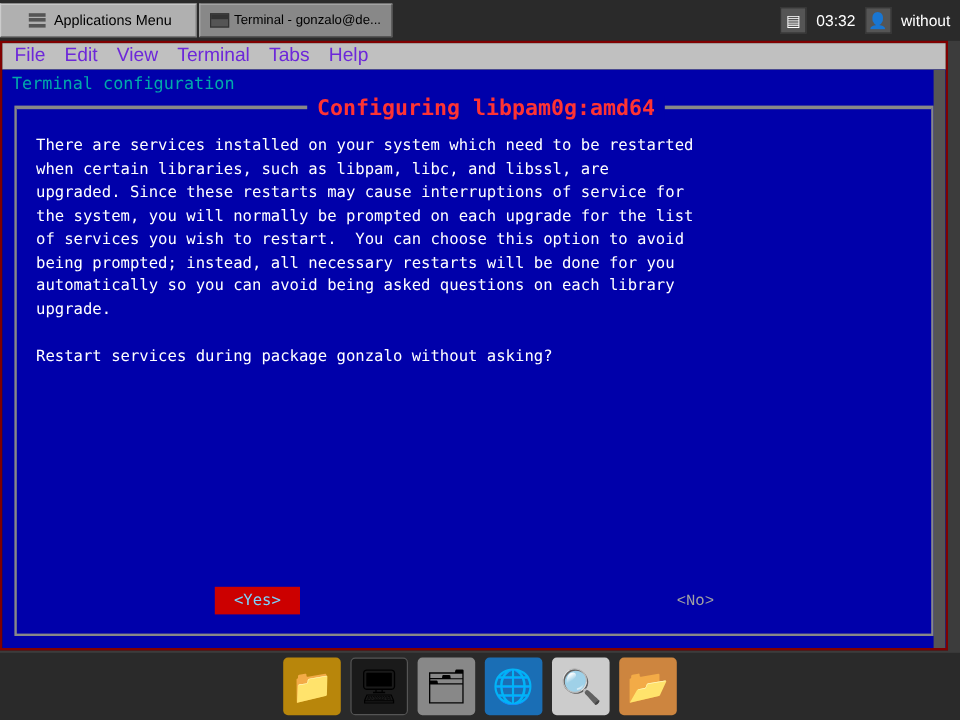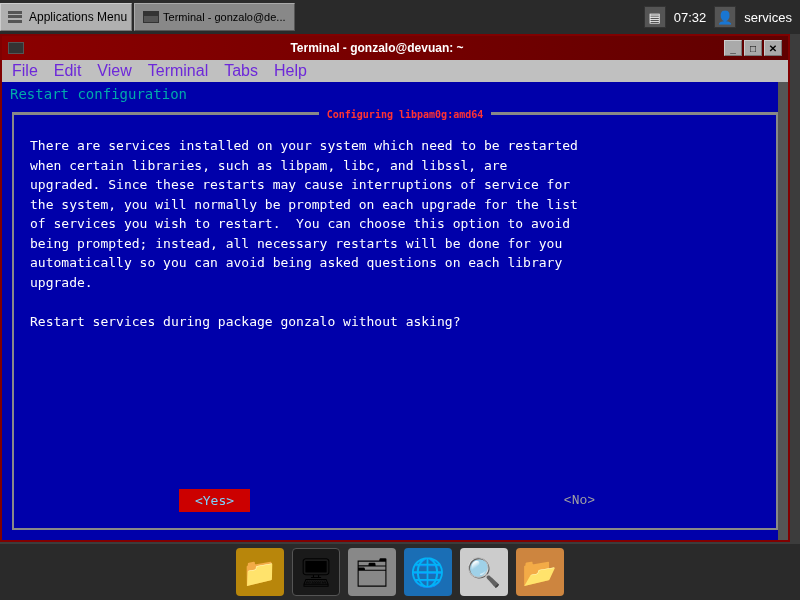--- a/index.html
+++ b/index.html
@@ -11,21 +11,21 @@
       height: 34px;
       background: #2a2a2a;
       display: flex;
       align-items: center;
       gap: 2px;
     }
     .app-menu-btn {
       background: #b0b0b0;
       border: 1px outset #ccc;
       height: 28px;
-      padding: 0 4px;
+      padding: 0 20px;
       display: flex;
       align-items: center;
       gap: 4px;
       cursor: pointer;
       font-size: 12px;
       color: #000;
     }
     .app-menu-icon {
       width: 20px; height: 20px;
       display: flex; flex-direction: column; justify-content: space-around; padding: 3px;
@@ -162,21 +162,21 @@
       left: 0; right: 0;
       height: 1px;
       background: #888;
     }
     .dialog-title-text {
       position: relative;
       background: #0000aa;
       padding: 0 8px;
       color: #ff3333;
       font-family: monospace;
-      font-size: 10px;
+      font-size: 18px;
       font-weight: bold;
       margin-left: 20px;
     }
     .dialog-body {
       flex: 1;
       padding: 12px 16px;
       color: #fff;
       font-family: monospace;
       font-size: 13px;
       line-height: 1.5;
@@ -257,49 +257,40 @@
     <span>Applications Menu</span>
   </div>
   <div class="taskbar-window-btn">
     <div class="taskbar-window-icon">
       <div class="taskbar-window-icon-bar"></div>
     </div>
     <span>Terminal - gonzalo@de...</span>
   </div>
   <div class="taskbar-clock">
     <div class="taskbar-sys-icon">▤</div>
-    <span>07:32</span>
+    <span>03:32</span>
     <div class="taskbar-sys-icon">👤</div>
-    <span>services</span>
+    <span>without</span>
   </div>
 </div>
 
 <div class="terminal-window">
 
-  <div class="terminal-titlebar">
-    <div class="terminal-titlebar-icon"></div>
-    <div class="terminal-titlebar-title">Terminal - gonzalo@devuan: ~</div>
-    <div class="terminal-titlebar-controls">
-      <div class="win-ctrl">_</div>
-      <div class="win-ctrl">□</div>
-      <div class="win-ctrl">✕</div>
-    </div>
-  </div>
 
   <div class="terminal-menubar">
     <span class="menu-item">File</span>
     <span class="menu-item">Edit</span>
     <span class="menu-item">View</span>
     <span class="menu-item">Terminal</span>
     <span class="menu-item">Tabs</span>
     <span class="menu-item">Help</span>
   </div>
 
   <div class="terminal-content">
-    <div class="pkg-config-label">Restart configuration</div>
+    <div class="pkg-config-label">Terminal configuration</div>
 
     <div class="dialog-box">
       <div class="dialog-title-row">
         <div class="dialog-title-line"></div>
         <span class="dialog-title-text">Configuring libpam0g:amd64</span>
       </div>
       <div class="dialog-body">
         There are services installed on your system which need to be restarted<br>
         when certain libraries, such as libpam, libc, and libssl, are<br>
         upgraded. Since these restarts may cause interruptions of service for<br>

